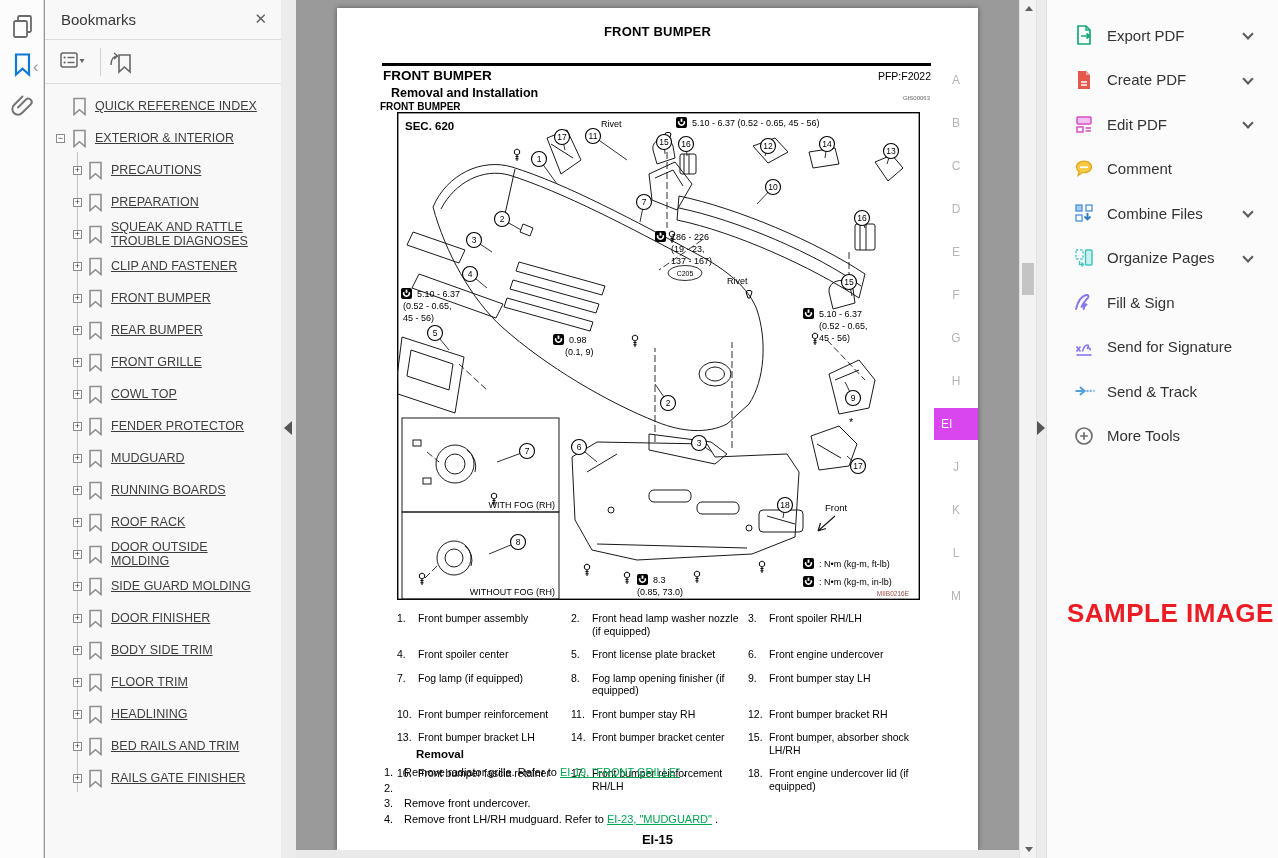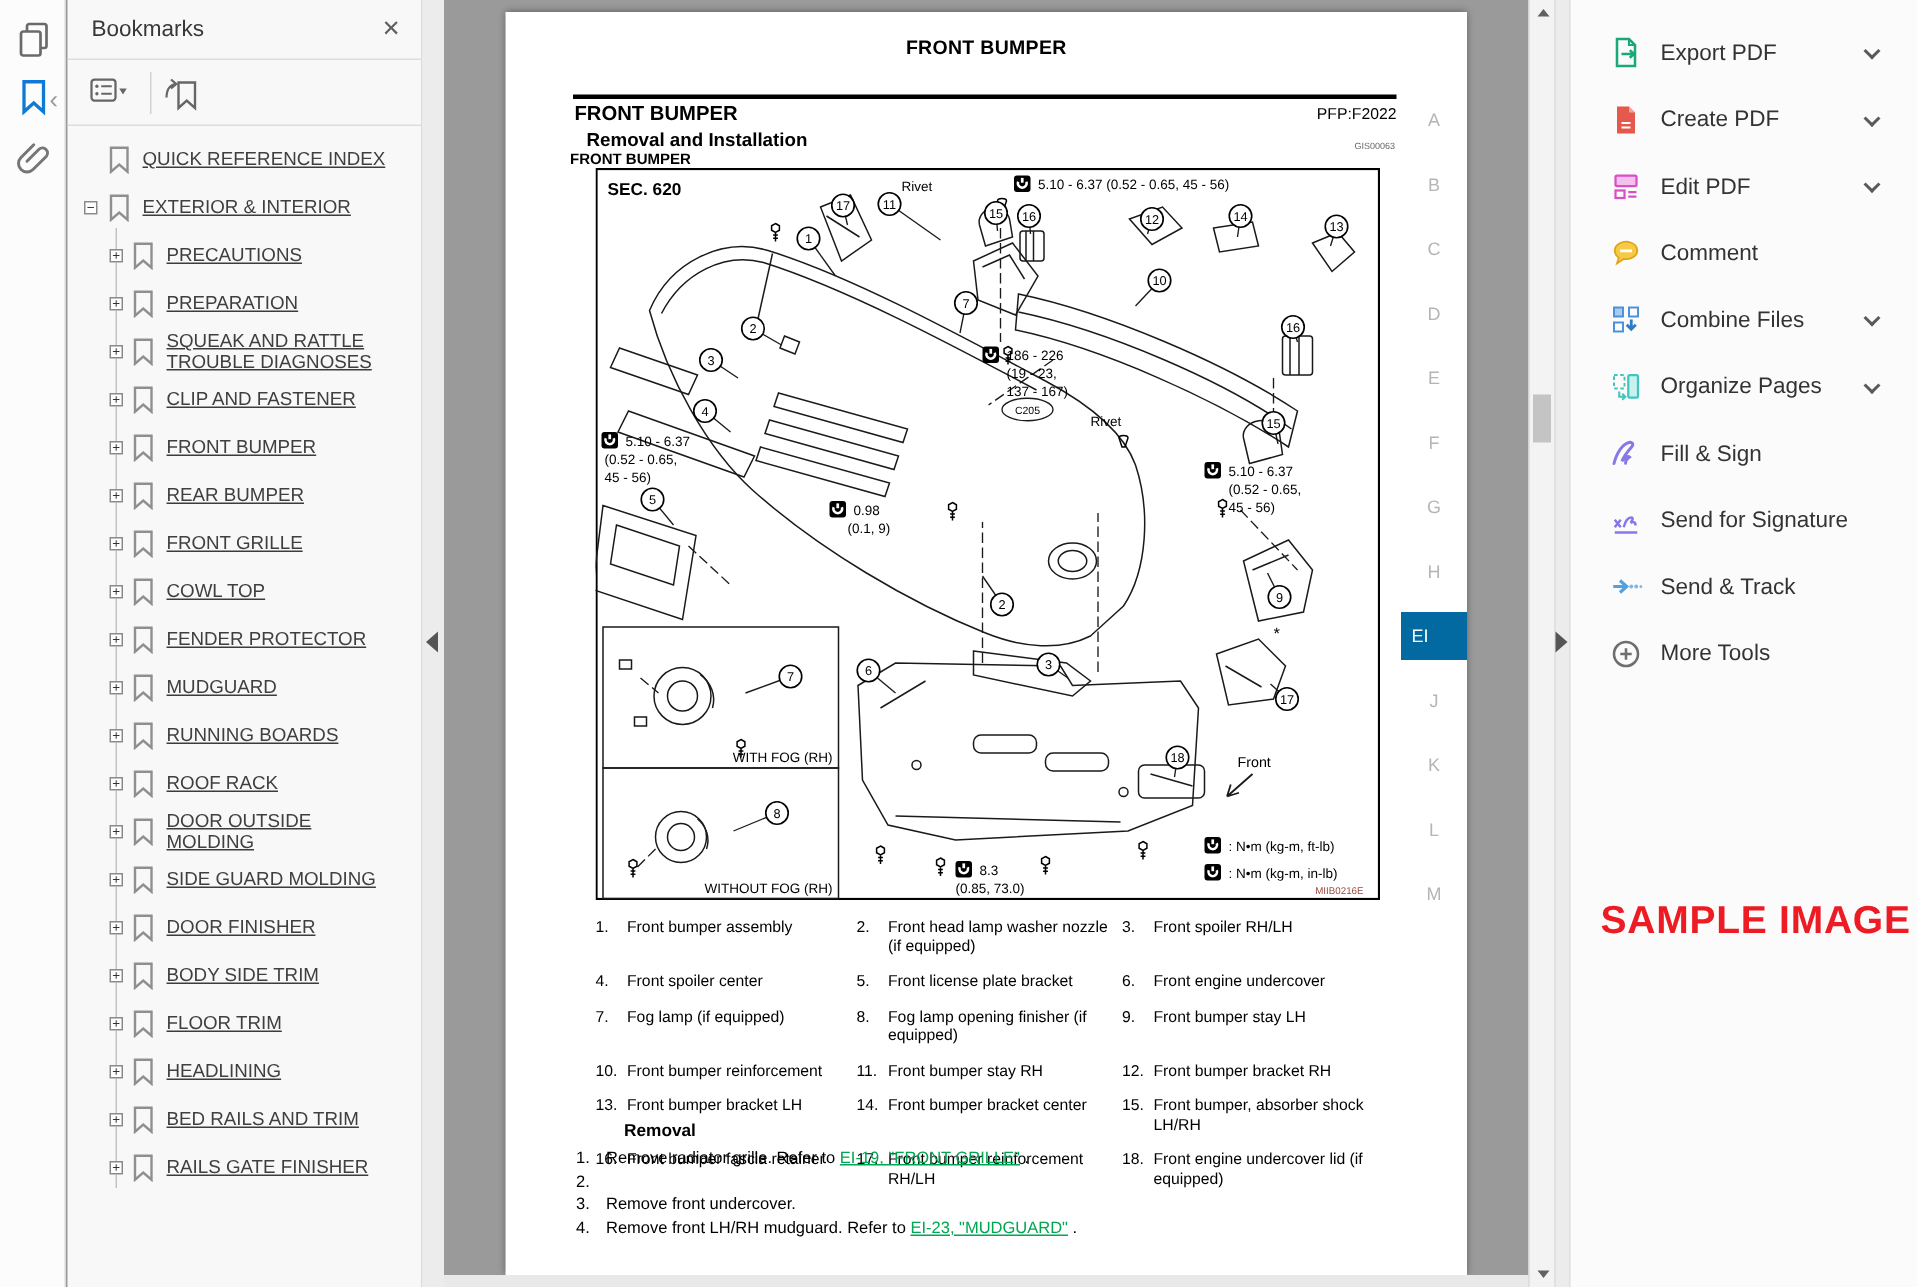--- a/index.html
+++ b/index.html
@@ -62,21 +62,21 @@
   .pname{flex:1;padding-right:8px;}
   .removal-h{position:absolute;left:43px;top:740px;font-weight:bold;font-size:11.5px;margin-left:36px;}
   .steps{position:absolute;left:47px;top:757px;width:540px;font-size:11px;line-height:15.5px;}
   .step{display:flex;}
   .snum{flex:none;width:20px;}
   .ref-link{color:#00a651;text-decoration:underline;cursor:pointer;}
   .pg-footer{position:absolute;left:0;top:824px;width:100%;text-align:center;font-weight:bold;font-size:13px;}
   .side-tabs{position:absolute;right:0;top:50px;width:44px;}
   .side-tab{height:43px;display:flex;align-items:center;justify-content:center;
             font-size:12px;color:#b5b5b5;cursor:pointer;}
-  .side-tab.active{background:#0369a1;color:#fff;height:32px;margin:5.5px 0;justify-content:flex-start;padding-left:7px;}
+  .side-tab.active{background:#d946ef;color:#fff;height:32px;margin:5.5px 0;justify-content:flex-start;padding-left:7px;}
   .h-scroll{position:absolute;left:0;top:850px;width:723px;height:8px;background:#e9e9e9;}
 
   
   .v-scroll{position:absolute;left:1019px;top:0;width:18px;height:858px;background:#f3f3f3;
             border-left:1px solid #e2e2e2;border-right:1px solid #e2e2e2;}
   .vs-up{position:absolute;left:5px;top:6px;width:0;height:0;border-left:4px solid transparent;
          border-right:4px solid transparent;border-bottom:5px solid #616161;}
   .vs-down{position:absolute;left:5px;bottom:6px;width:0;height:0;border-left:4px solid transparent;
          border-right:4px solid transparent;border-top:5px solid #616161;}
   .vs-thumb{position:absolute;left:2px;top:263px;width:12px;height:32px;background:#c4c4c4;}
@@ -624,20 +624,21 @@
           <div class="step">
             <span class="snum">3.</span>
             <span>Remove front undercover.</span>
           </div>
           <div class="step">
             <span class="snum">4.</span>
             <span>Remove front LH/RH mudguard. Refer to <a class="ref-link">EI-23, "MUDGUARD"</a> .</span>
           </div>
         </div>
 
+      <div class="pg-footer">EI-15</div>
       <div class="side-tabs" id="side-tabs">
           <div class="side-tab">A</div>
           <div class="side-tab">B</div>
           <div class="side-tab">C</div>
           <div class="side-tab">D</div>
           <div class="side-tab">E</div>
           <div class="side-tab">F</div>
           <div class="side-tab">G</div>
           <div class="side-tab">H</div>
           <div class="side-tab active">EI</div>

